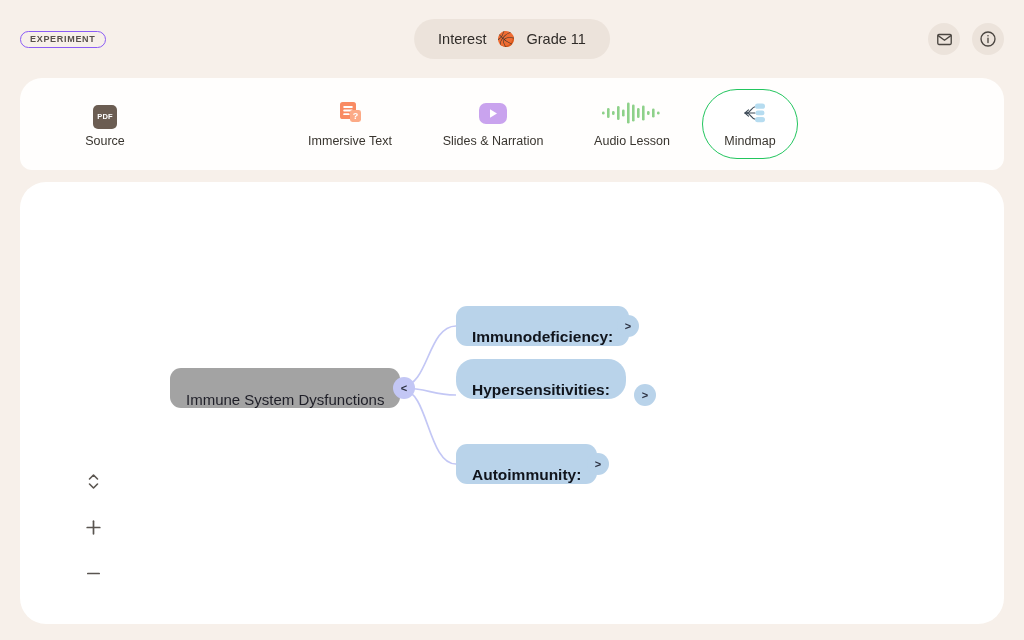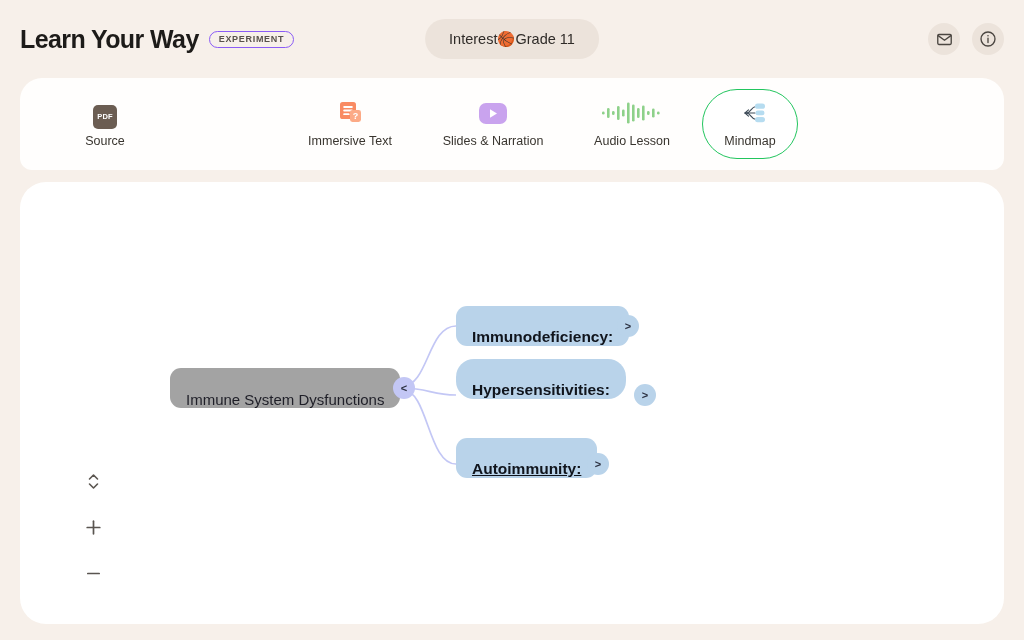--- a/index.html
+++ b/index.html
@@ -53,20 +53,21 @@
   .context-pill {
     position: absolute;
     left: 50%;
     top: 50%;
     transform: translate(-50%, -50%);
     background: #ece3db;
     border-radius: 999px;
     height: 40px;
     display: flex;
     align-items: center;
+    gap: 11px;
     padding: 0 24px;
     white-space: nowrap;
   }
 
   .context-pill span {
     font-size: 14.5px;
     color: #2f2b28;
   }
 
   .context-emoji { font-size: 15px; line-height: 1; }
@@ -232,21 +233,20 @@
     border: none;
     color: #5a5550;
   }
 </style>
 </head>
 <body>
 
 <div class="header">
 
   <div class="brand">
-    <div class="brand-title">Learn Your Way</div>
     <div class="brand-badge">EXPERIMENT</div>
   </div>
 
   <div class="context-pill">
     <span>Interest</span>
     <span class="context-emoji">🏀</span>
     <span>Grade 11</span>
   </div>
 
   <div class="header-actions">
@@ -360,21 +360,21 @@
   <div class="node node-child" style="left:436px; top:124px;">
     <span>Immunodeficiency:</span>
   </div>
   <button class="toggle toggle-child" style="left:597px; top:133px;">&gt;</button>
 
   <div class="node node-child" style="left:436px; top:177px;border-radius:18px;">
     <span>Hypersensitivities:</span>
   </div>
   <button class="toggle toggle-child" style="left:614px; top:202px;">&gt;</button>
 
-  <div class="node node-child" style="left:436px; top:256px;text-decoration:underline;">
+  <div class="node node-child" style="left:436px; top:262px;">
     <span>Autoimmunity:</span>
   </div>
   <button class="toggle toggle-child" style="left:567px; top:271px;">&gt;</button>
 
   <div class="zoom-controls">
     <button class="zoom-btn">
       <svg width="15" height="19" viewBox="0 0 15 19" fill="none" stroke="#5a5550" stroke-width="1.6" stroke-linecap="round" stroke-linejoin="round">
         <path d="M3.5 7 L7.5 3 L11.5 7"></path>
         <path d="M3.5 12 L7.5 16 L11.5 12"></path>
       </svg>

